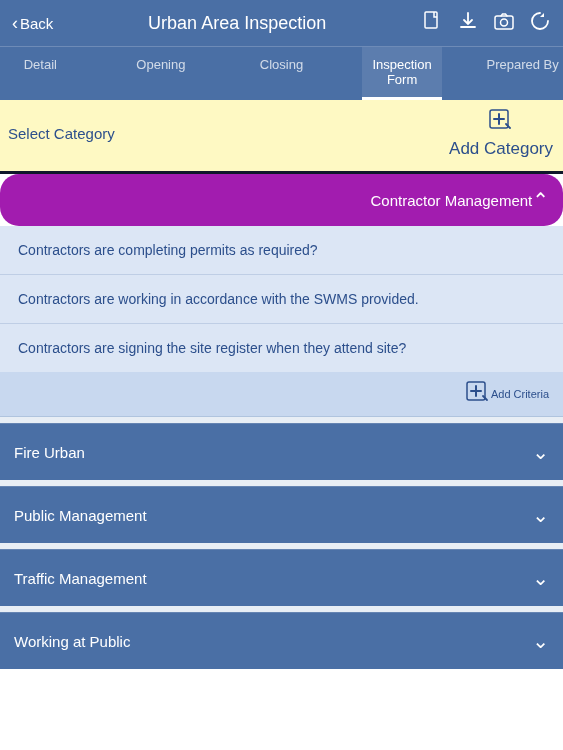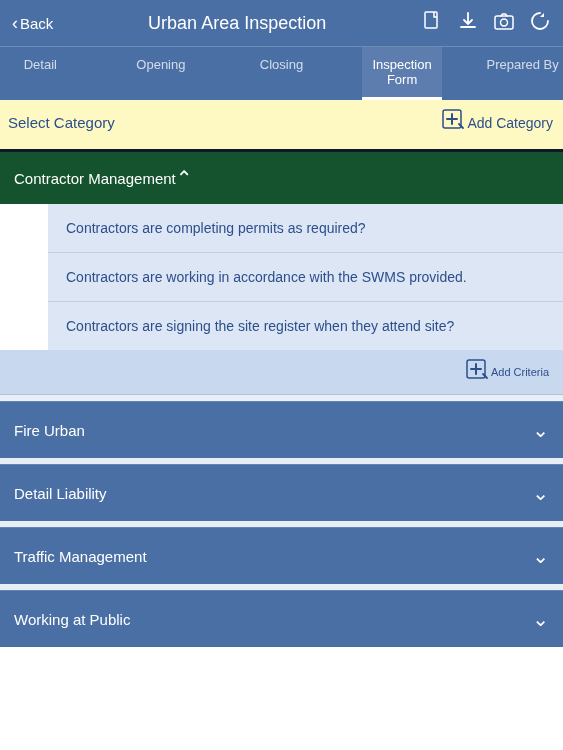--- a/index.html
+++ b/index.html
@@ -80,51 +80,51 @@
       background: #fef9c3;
       border-bottom: 3px solid #0f172a;
     }
     .select-category-label {
       color: #2c4f8c;
       font-size: 15px;
       font-weight: 500;
     }
     .add-category-btn {
       display: flex;
-      flex-direction: row;
-      align-items: center;
-      color: #2c4f8c;
-      font-size: 14px;
+      flex-direction: column;
+      align-items: center;
+      color: #2c4f8c;
+      font-size: 17px;
       cursor: pointer;
       justify-content: flex-end;
     }
 
     
     .category-header {
-      background: #14532d;
-      display: flex;
-      align-items: center;
-      justify-content: flex-start;
+      background: #a21caf;
+      display: flex;
+      align-items: center;
+      justify-content: flex-end;
       padding: 14px 14px;
       cursor: pointer;
+      border-radius: 19px;
     }
     .category-header-label {
       color: #fff;
       font-size: 15px;
       font-weight: 500;
     }
     .category-chevron {
       color: #fff;
       font-size: 20px;
     }
 
     
     .criteria-list {
       background: #dce6f5;
-      margin-left: 48px;
     }
     .criteria-item {
       padding: 16px 18px;
       color: #2c4f8c;
       font-size: 14px;
       border-bottom: 1px solid rgba(74,111,165,0.2);
     }
     .criteria-item:last-of-type {
       border-bottom: none;
     }
@@ -269,21 +269,21 @@
 <div class="section-gap"></div>
 
 <div class="category-header-collapsed">
   <span class="category-header-label">Fire Urban</span>
   <span class="category-chevron">⌄</span>
 </div>
 
 <div class="section-gap"></div>
 
 <div class="category-header-collapsed">
-  <span class="category-header-label">Detail Liability</span>
+  <span class="category-header-label">Public Management</span>
   <span class="category-chevron">⌄</span>
 </div>
 
 <div class="section-gap"></div>
 
 <div class="category-header-collapsed">
   <span class="category-header-label">Traffic Management</span>
   <span class="category-chevron">⌄</span>
 </div>
 

